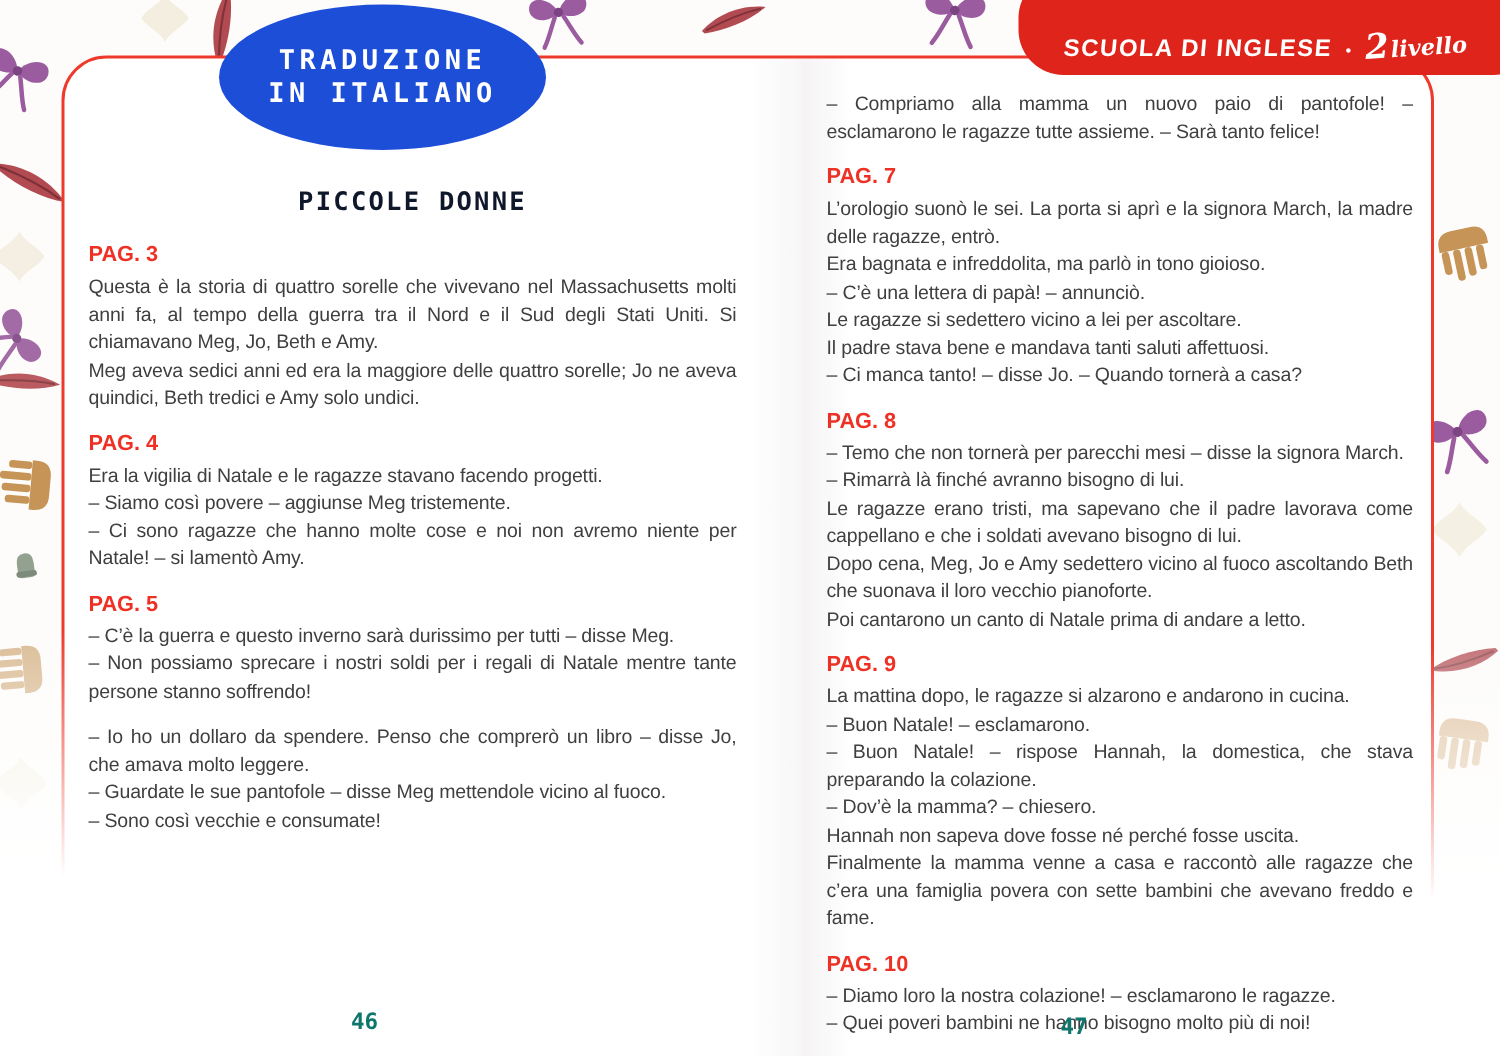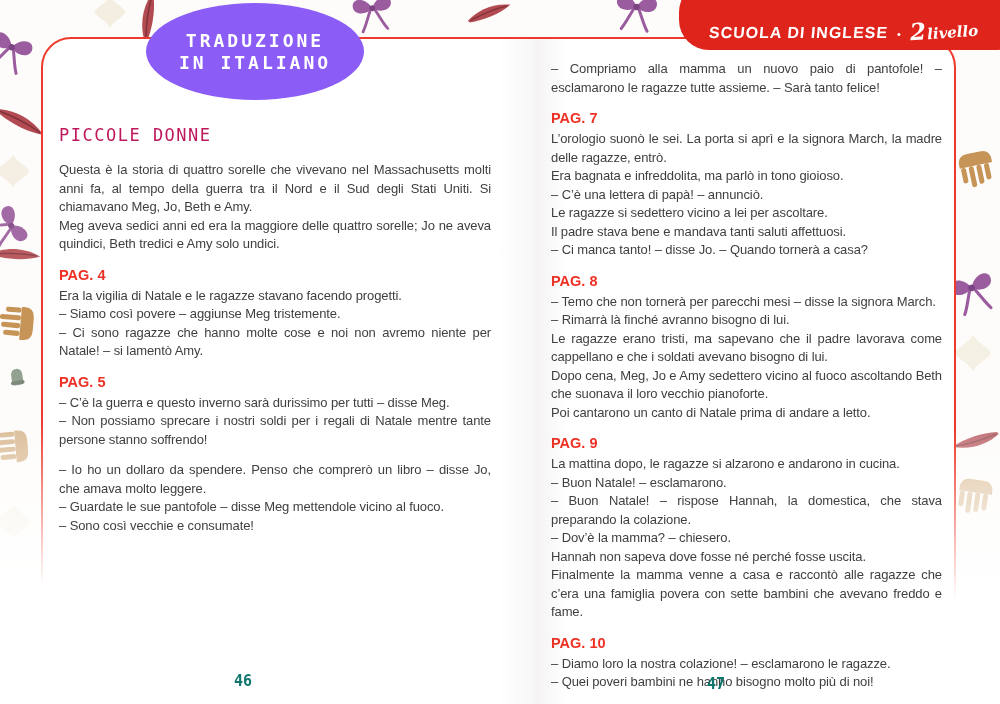--- a/index.html
+++ b/index.html
@@ -14,35 +14,35 @@
   .card{position:absolute;left:41px;top:37px;width:915px;height:700px;background:#fff;
         border:2px solid #ee3a2d;border-radius:30px;box-sizing:border-box;z-index:1;}
   .spine{position:absolute;left:455px;top:0;width:70px;height:665px;pointer-events:none;
          background:linear-gradient(to right,rgba(120,90,90,0) 0%,rgba(120,90,90,.045) 45%,rgba(120,90,90,.07) 55%,rgba(120,90,90,0) 100%);}
 
   .columns{display:flex;padding:0 10px 0 16px;}
   .col-left{width:432px;padding-top:86px;box-sizing:border-box;}
   .col-gap{width:60px;}
   .col-right{flex:1;padding-top:21px;padding-right:2px;}
 
-  .title{margin:0 0 16px 0;text-align:left;color:#be185d;
-         font-family:"DejaVu Sans Mono",monospace;font-weight:normal;font-size:17px;letter-spacing:1.5px;}
+  .title{margin:0 0 16px 0;text-align:center;color:#0f172a;
+         font-family:"DejaVu Sans Mono",monospace;font-weight:bold;font-size:17px;letter-spacing:1.5px;}
 
   .pag-section{margin:0 0 12px 0;}
   .pag-label{color:#ee3124;font-weight:bold;font-size:14.5px;line-height:19px;margin:0 0 2px 0;}
   .para{margin:0;text-align:justify;font-size:13px;line-height:18.5px;color:#3f3f3f;
         letter-spacing:-0.1px;hyphens:auto;}
 
   .pagenum{position:absolute;z-index:3;font-family:"DejaVu Sans Mono",monospace;font-weight:bold;
            font-size:15px;color:#0f766e;}
   #num-left{left:234px;top:672px;}
   #num-right{left:707px;top:675px;}
 
   
-  .badge{position:absolute;left:146px;top:3px;width:218px;height:97px;background:#8b5cf6;
+  .badge{position:absolute;left:146px;top:3px;width:218px;height:97px;background:#1d4ed8;
          border-radius:50%;z-index:4;display:flex;flex-direction:column;align-items:center;
          justify-content:center;gap:1px;}
   .badge div{color:#fff;font-family:"DejaVu Sans Mono",monospace;font-weight:bold;
              font-size:18px;letter-spacing:3px;white-space:nowrap;}
 
   
   .ribbon{position:absolute;top:-18px;right:-26px;height:60px;border-radius:30px;background:#df241b;
           z-index:4;display:flex;align-items:flex-end;padding:0 48px 8px 30px;gap:9px;}
   .series{color:#fff;font-weight:bold;font-size:16px;letter-spacing:1px;transform:skewX(-5deg);white-space:nowrap;}
   .dot{color:#fff;font-size:11px;line-height:15px;}
@@ -160,20 +160,21 @@
       </svg>
   </div>
 
   <div class="card">
     <div class="spine"></div>
     <div class="columns">
       <div class="col-left">
         <h1 class="title">PICCOLE DONNE</h1>
         <div id="left-sections">
   <section class="pag-section">
+    <div class="pag-label">PAG. 3</div>
     <div class="pag-body">
                 <p class="para">Questa è la storia di quattro sorelle che vivevano nel Massachusetts molti anni fa, al tempo della guerra tra il Nord e il Sud degli Stati Uniti. Si chiamavano Meg, Jo, Beth e Amy.</p>
                 <p class="para">Meg aveva sedici anni ed era la maggiore delle quattro sorelle; Jo ne aveva quindici, Beth tredici e Amy solo undici.</p>
               </div>
   </section>
 
   <section class="pag-section">
     <div class="pag-label">PAG. 4</div>
     <div class="pag-body">
                 <p class="para">Era la vigilia di Natale e le ragazze stavano facendo progetti.</p>

